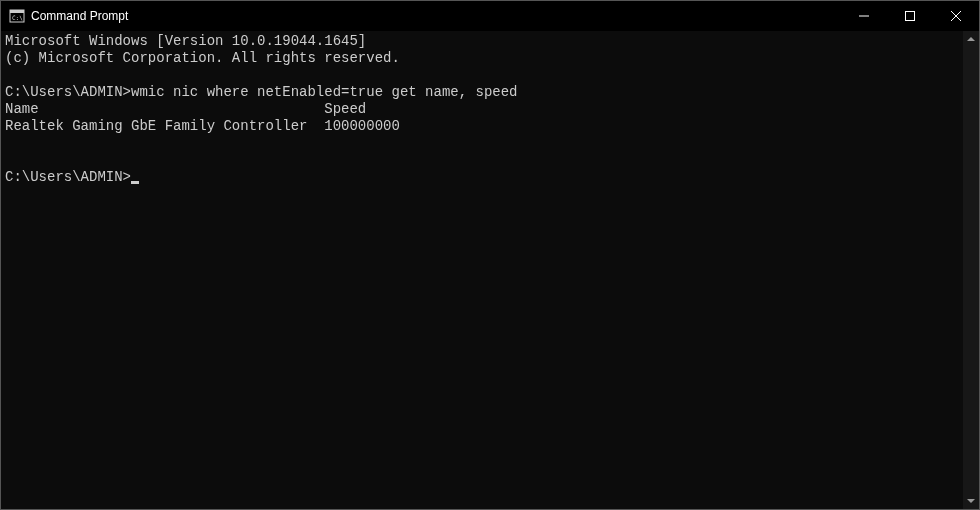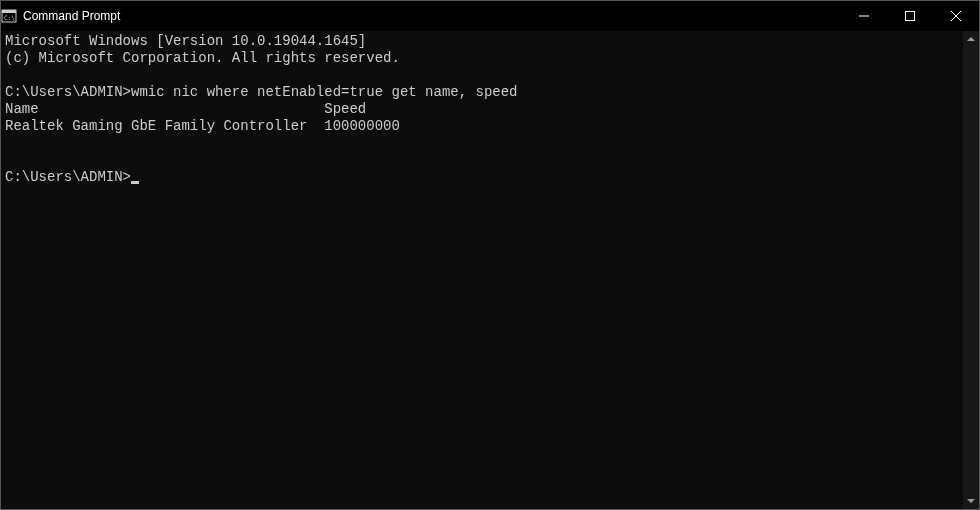--- a/index.html
+++ b/index.html
@@ -20,21 +20,21 @@
       background: #0c0c0c;
       border: 1px solid #555;
       display: flex;
       flex-direction: column;
     }
     .titlebar {
       height: 30px;
       background: #000;
       display: flex;
       align-items: center;
-      padding-left: 0;
+      padding-left: 8px;
       flex-shrink: 0;
     }
     .titlebar-icon {
       width: 16px;
       height: 16px;
       margin-right: 6px;
       display: flex;
       align-items: center;
       justify-content: center;
     }

